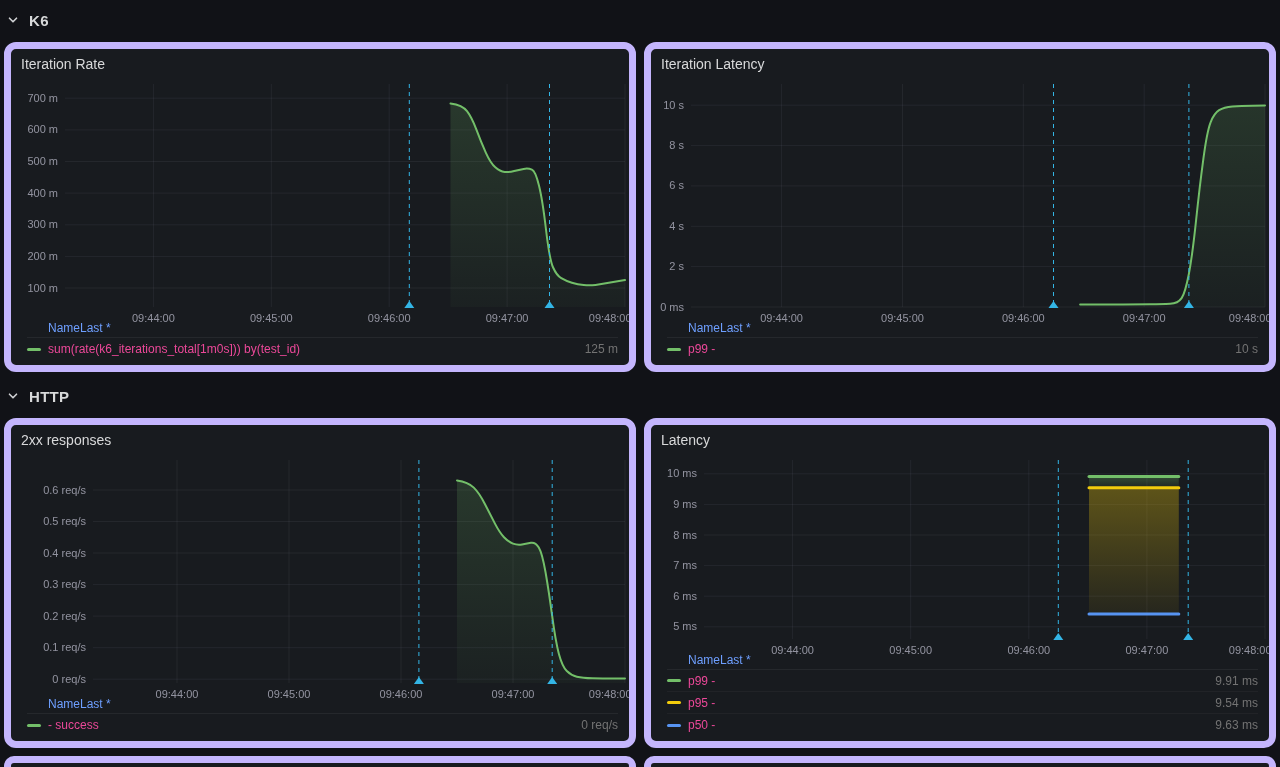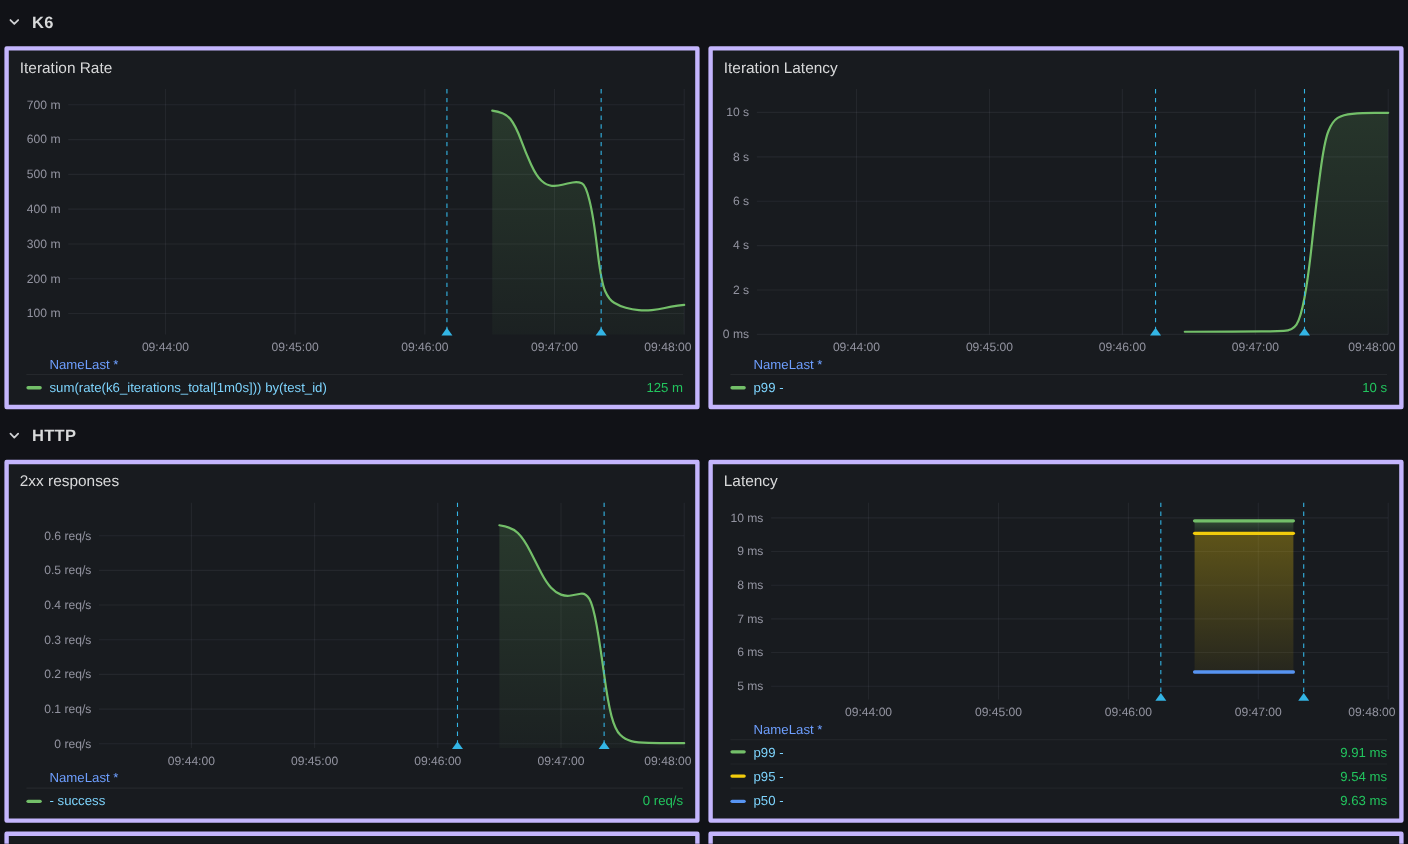--- a/index.html
+++ b/index.html
@@ -4,36 +4,36 @@
 <style>
   *{box-sizing:border-box;margin:0;padding:0}
   html,body{width:1280px;height:767px;overflow:hidden;background:#111217;
     font-family:"Liberation Sans","DejaVu Sans",sans-serif;color:#ccccdc}
   .dashboard{padding:4px;height:100%}
   .section-header{display:flex;align-items:center;gap:9px;height:32px;margin-bottom:6px;cursor:pointer;padding-left:2px}
   .section-title{font-size:15px;font-weight:700;color:#d8d9da;letter-spacing:.3px}
   .chev{display:flex;align-items:center}
   .panel-row{display:grid;grid-template-columns:1fr 1fr;gap:8px;height:330px;margin-bottom:8px}
   .panel-row.sliver{height:20px;margin-bottom:0}
-  .panel{background:#181b1f;border:4px solid #c4b5fd;border-radius:2px;display:flex;flex-direction:column;overflow:hidden}
+  .panel{background:#181b1f;border:7px solid #c4b5fd;border-radius:12px;display:flex;flex-direction:column;overflow:hidden}
   .panel-title{height:27px;padding:7px 12px 0 10px;font-size:14px;font-weight:500;color:#d8d9da;white-space:nowrap;cursor:pointer}
   .chart{flex:1;min-height:0;cursor:crosshair}
   svg{display:block}
   .grid{stroke:rgba(204,204,220,0.07);stroke-width:1}
   .tick{fill:rgba(204,204,220,0.68);font-size:11px;font-family:"Liberation Sans","DejaVu Sans",sans-serif}
   .legend{padding:2px 11px 5px 16px;font-size:12px}
   .legend-header{display:flex;align-items:center;height:20px;padding-left:21px;
     border-bottom:1px solid rgba(255,255,255,0.06)}
   .legend-h-name,.legend-h-value{color:#6e9fff;font-weight:500;cursor:pointer}
   .legend-row{display:flex;align-items:center;height:22px;border-bottom:1px solid rgba(255,255,255,0.04)}
   .legend-row:last-child{border-bottom:none}
   .legend-series{display:flex;align-items:center;cursor:pointer;min-width:0}
   .legend-marker{width:14px;height:3px;border-radius:1.5px;display:inline-block;margin-right:7px;flex:none}
-  .legend-label{white-space:nowrap;overflow:hidden;text-overflow:ellipsis;color:#7dd3fc}
-  .legend-value{margin-left:auto;color:#22c55e;padding-left:12px;white-space:nowrap}
+  .legend-label{white-space:nowrap;overflow:hidden;text-overflow:ellipsis;color:#ec4899}
+  .legend-value{margin-left:auto;color:#737373;padding-left:12px;white-space:nowrap}
 </style>
 </head>
 <body>
 
 <div class="dashboard">
 
   <div class="section-header">
     <span class="chev">
       <svg width="14" height="14" viewBox="0 0 14 14">
           <path d="M3.5 5.2 L7 8.8 L10.5 5.2" stroke="#d0d1d4" stroke-width="1.6" fill="none" stroke-linecap="round" stroke-linejoin="round"></path>

